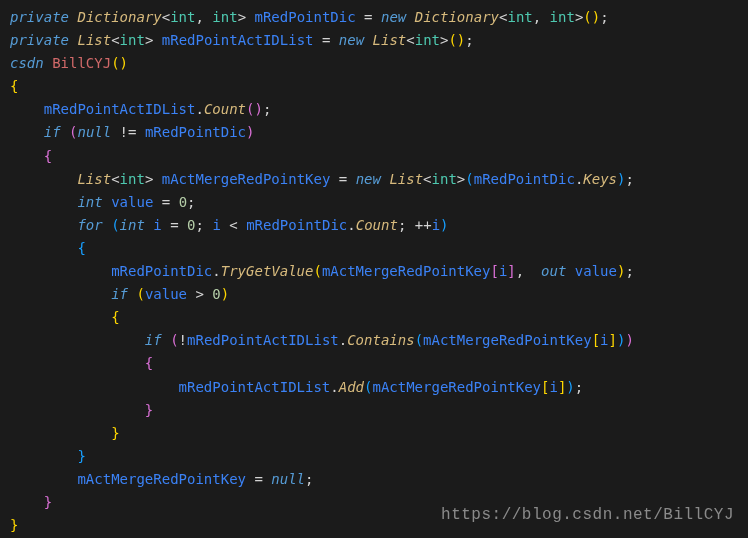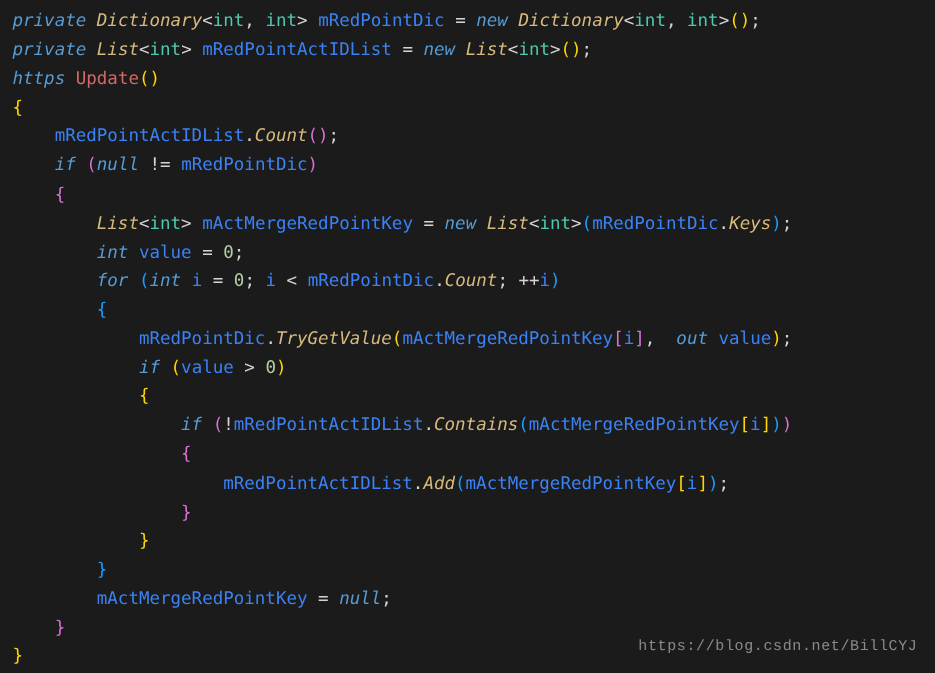--- a/index.html
+++ b/index.html
@@ -27,31 +27,31 @@
   .paren-p { color: #da70d6; }
   .paren-b { color: #179fff; }
   .num { color: #b5cea8; }
   .op { color: #d4d4d4; }
   .guide { color: #404040; }
   .watermark {
     position: absolute;
     right: 14px;
     bottom: 10px;
     color: #8a8a8a;
-    font-size: 12px;
+    font-size: 16px;
     font-family: 'Courier New', monospace;
     letter-spacing: 0.5px;
   }
 </style>
 </head>
 <body>
 
 <pre><span class="kw-blue">private</span> <span class="type-italic">Dictionary</span><span class="punct">&lt;</span><span class="type-int">int</span><span class="punct">, </span><span class="type-int">int</span><span class="punct">&gt;</span> <span class="ident">mRedPointDic</span> <span class="op">=</span> <span class="kw-blue">new</span> <span class="type-italic">Dictionary</span><span class="punct">&lt;</span><span class="type-int">int</span><span class="punct">, </span><span class="type-int">int</span><span class="punct">&gt;</span><span class="paren-y">()</span><span class="punct">;</span>
 <span class="kw-blue">private</span> <span class="type-italic">List</span><span class="punct">&lt;</span><span class="type-int">int</span><span class="punct">&gt;</span> <span class="ident">mRedPointActIDList</span> <span class="op">=</span> <span class="kw-blue">new</span> <span class="type-italic">List</span><span class="punct">&lt;</span><span class="type-int">int</span><span class="punct">&gt;</span><span class="paren-y">()</span><span class="punct">;</span>
-<span class="kw-blue">https</span> <span class="method-orange">Update</span><span class="paren-y">()</span>
+<span class="kw-blue">csdn</span> <span class="method-orange">BillCYJ</span><span class="paren-y">()</span>
 <span class="paren-y">{</span>
 <span class="guide">    </span><span class="ident">mRedPointActIDList</span><span class="punct">.</span><span class="method-gold-italic">Count</span><span class="paren-p">()</span><span class="punct">;</span>
 <span class="guide">    </span><span class="kw-blue">if</span> <span class="paren-p">(</span><span class="kw-blue">null</span> <span class="op">!=</span> <span class="ident">mRedPointDic</span><span class="paren-p">)</span>
 <span class="guide">    </span><span class="paren-p">{</span>
 <span class="guide">        </span><span class="type-italic">List</span><span class="punct">&lt;</span><span class="type-int">int</span><span class="punct">&gt;</span> <span class="ident">mActMergeRedPointKey</span> <span class="op">=</span> <span class="kw-blue">new</span> <span class="type-italic">List</span><span class="punct">&lt;</span><span class="type-int">int</span><span class="punct">&gt;</span><span class="paren-b">(</span><span class="ident">mRedPointDic</span><span class="punct">.</span><span class="method-gold-italic">Keys</span><span class="paren-b">)</span><span class="punct">;</span>
 <span class="guide">        </span><span class="kw-blue">int</span> <span class="ident">value</span> <span class="op">=</span> <span class="num">0</span><span class="punct">;</span>
 <span class="guide">        </span><span class="kw-blue">for</span> <span class="paren-b">(</span><span class="kw-blue">int</span> <span class="ident">i</span> <span class="op">=</span> <span class="num">0</span><span class="punct">;</span> <span class="ident">i</span> <span class="op">&lt;</span> <span class="ident">mRedPointDic</span><span class="punct">.</span><span class="method-gold-italic">Count</span><span class="punct">;</span> <span class="op">++</span><span class="ident">i</span><span class="paren-b">)</span>
 <span class="guide">        </span><span class="paren-b">{</span>
 <span class="guide">            </span><span class="ident">mRedPointDic</span><span class="punct">.</span><span class="method-gold-italic">TryGetValue</span><span class="paren-y">(</span><span class="ident">mActMergeRedPointKey</span><span class="paren-p">[</span><span class="ident">i</span><span class="paren-p">]</span><span class="punct">,</span>  <span class="kw-blue">out</span> <span class="ident">value</span><span class="paren-y">)</span><span class="punct">;</span>
 <span class="guide">            </span><span class="kw-blue">if</span> <span class="paren-y">(</span><span class="ident">value</span> <span class="op">&gt;</span> <span class="num">0</span><span class="paren-y">)</span>

